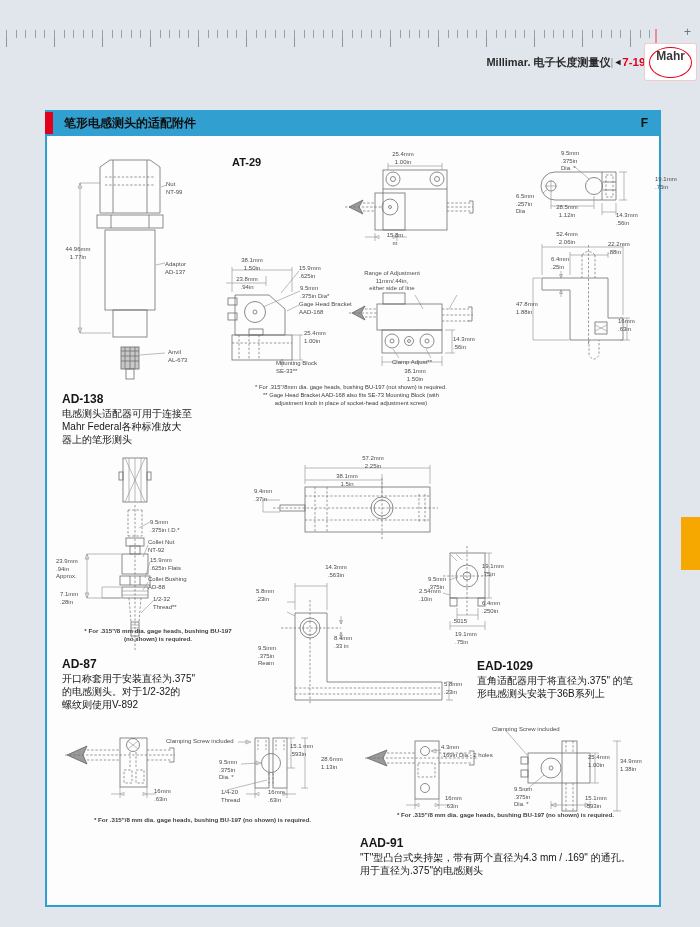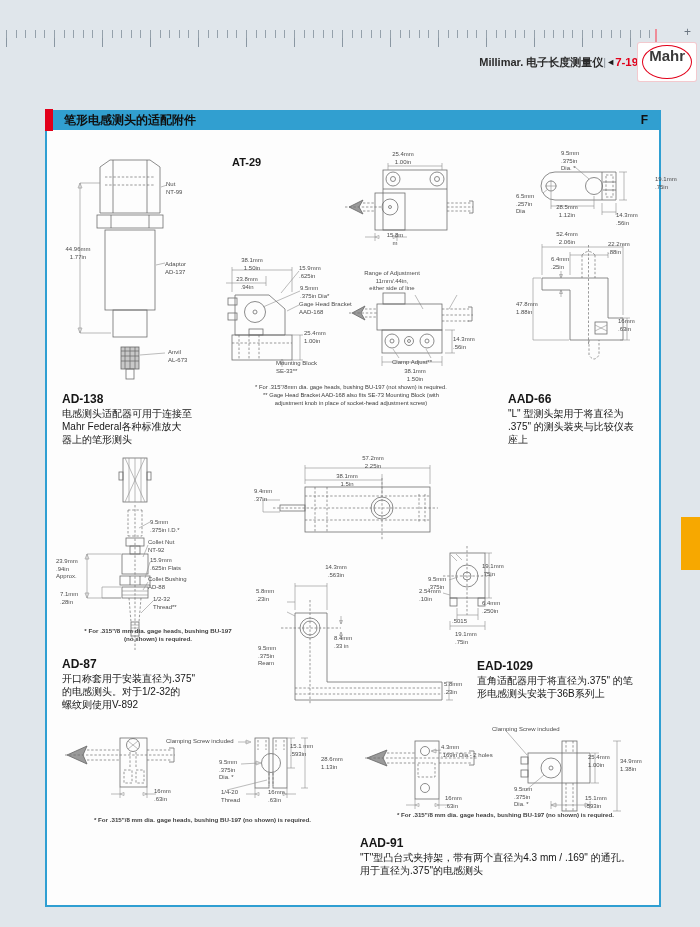--- a/index.html
+++ b/index.html
@@ -14,25 +14,25 @@
   .redline{position:absolute;left:655px;top:29px;width:2px;height:48px;background:#ee8d99;}
   
   .hdr{position:absolute;left:420px;top:50px;width:276px;height:24px;display:flex;
        align-items:center;justify-content:flex-end;}
   .hdr .ttl{font-weight:bold;font-size:11px;color:#2b2b2b;white-space:nowrap;}
   .hdr .sep{color:#8c959d;font-size:11px;}
   .hdr .arr{color:#1c1c1c;font-size:9px;}
   .hdr .pgno{color:#e2001a;font-weight:bold;font-size:11.5px;}
   .logo{background:#fff;border-radius:2px;padding:2px 4px;box-shadow:0 0 0 1px #f3c9ce;}
   .logo i{display:inline-block;border:1.4px solid #e2001a;border-radius:50%;padding:1px 6px 14px;
-          font-style:normal;font-weight:bold;font-size:15px;color:#3a3a3a;}
+          font-style:normal;font-weight:bold;font-size:12px;color:#3a3a3a;}
   
   .sheet{position:absolute;left:45px;top:110px;width:612px;height:795px;background:#fdfdfd;
          border-left:2px solid #2f9fd2;border-right:2px solid #2f9fd2;border-bottom:2px solid #2f9fd2;}
-  .banner{position:absolute;left:45px;top:110px;width:614px;height:20px;background:#319fd0;
+  .banner{position:absolute;left:45px;top:110px;width:614px;height:26px;background:#319fd0;
           display:flex;align-items:center;}
   .banner .accent{width:8px;height:22px;background:#e2001a;}
   .banner .bt{margin-left:11px;font-weight:bold;font-size:12px;color:#101010;}
   .banner .bl{margin-left:auto;margin-right:11px;font-weight:bold;font-size:12px;color:#101010;}
   .side-tab{position:absolute;left:681px;top:517px;width:19px;height:53px;background:#f7a800;}
   
   .draw{position:absolute;}
   .draw *{stroke:#6e6e6e;fill:none;stroke-width:.8;}
   .draw .dsh{stroke-dasharray:2.4,1.8;stroke-width:.7;}
   .draw .thin{stroke:#8f8f8f;stroke-width:.6;}
@@ -223,26 +223,20 @@
   <div class="dim" style="left:549px;top:231px;width:36px">52.4mm
 2.06in</div>
   <div class="dim la" style="left:608px;top:241px;width:32px">22.2mm
 .88in</div>
   <div class="dim la" style="left:551px;top:256px;width:28px">6.4mm
 .25in</div>
   <div class="dim la" style="left:516px;top:301px;width:30px">47.8mm
 1.88in</div>
   <div class="dim la" style="left:618px;top:318px;width:28px">16mm
 .63in</div>
-  <div class="cap" style="left:508px;top:392px;width:175px">
-    <div class="code">AAD-66</div>
-    <div class="txt">"L" 型测头架用于将直径为
-.375" 的测头装夹与比较仪表
-座上</div>
-  </div>
 
   <svg class="draw" style="left:55px;top:450px" width="205" height="210" viewBox="0 0 205 210">
     <rect x="68" y="8" width="24" height="44"></rect>
     <path class="thin" d="M70,8 L90,52 M90,8 L70,52 M80,8 V52 M74,8 V52 M86,8 V52"></path>
     <rect x="64" y="22" width="4" height="8"></rect>
       <rect x="92" y="22" width="4" height="8"></rect>
     <path class="dsh" d="M73,60 V86 M87,60 V86 M73,60 H87 M73,86 H87 M80,55 V200"></path>
     <rect x="71" y="88" width="18" height="8"></rect>
     <rect x="75" y="96" width="10" height="8"></rect>
     <rect x="67" y="104" width="26" height="20"></rect>

